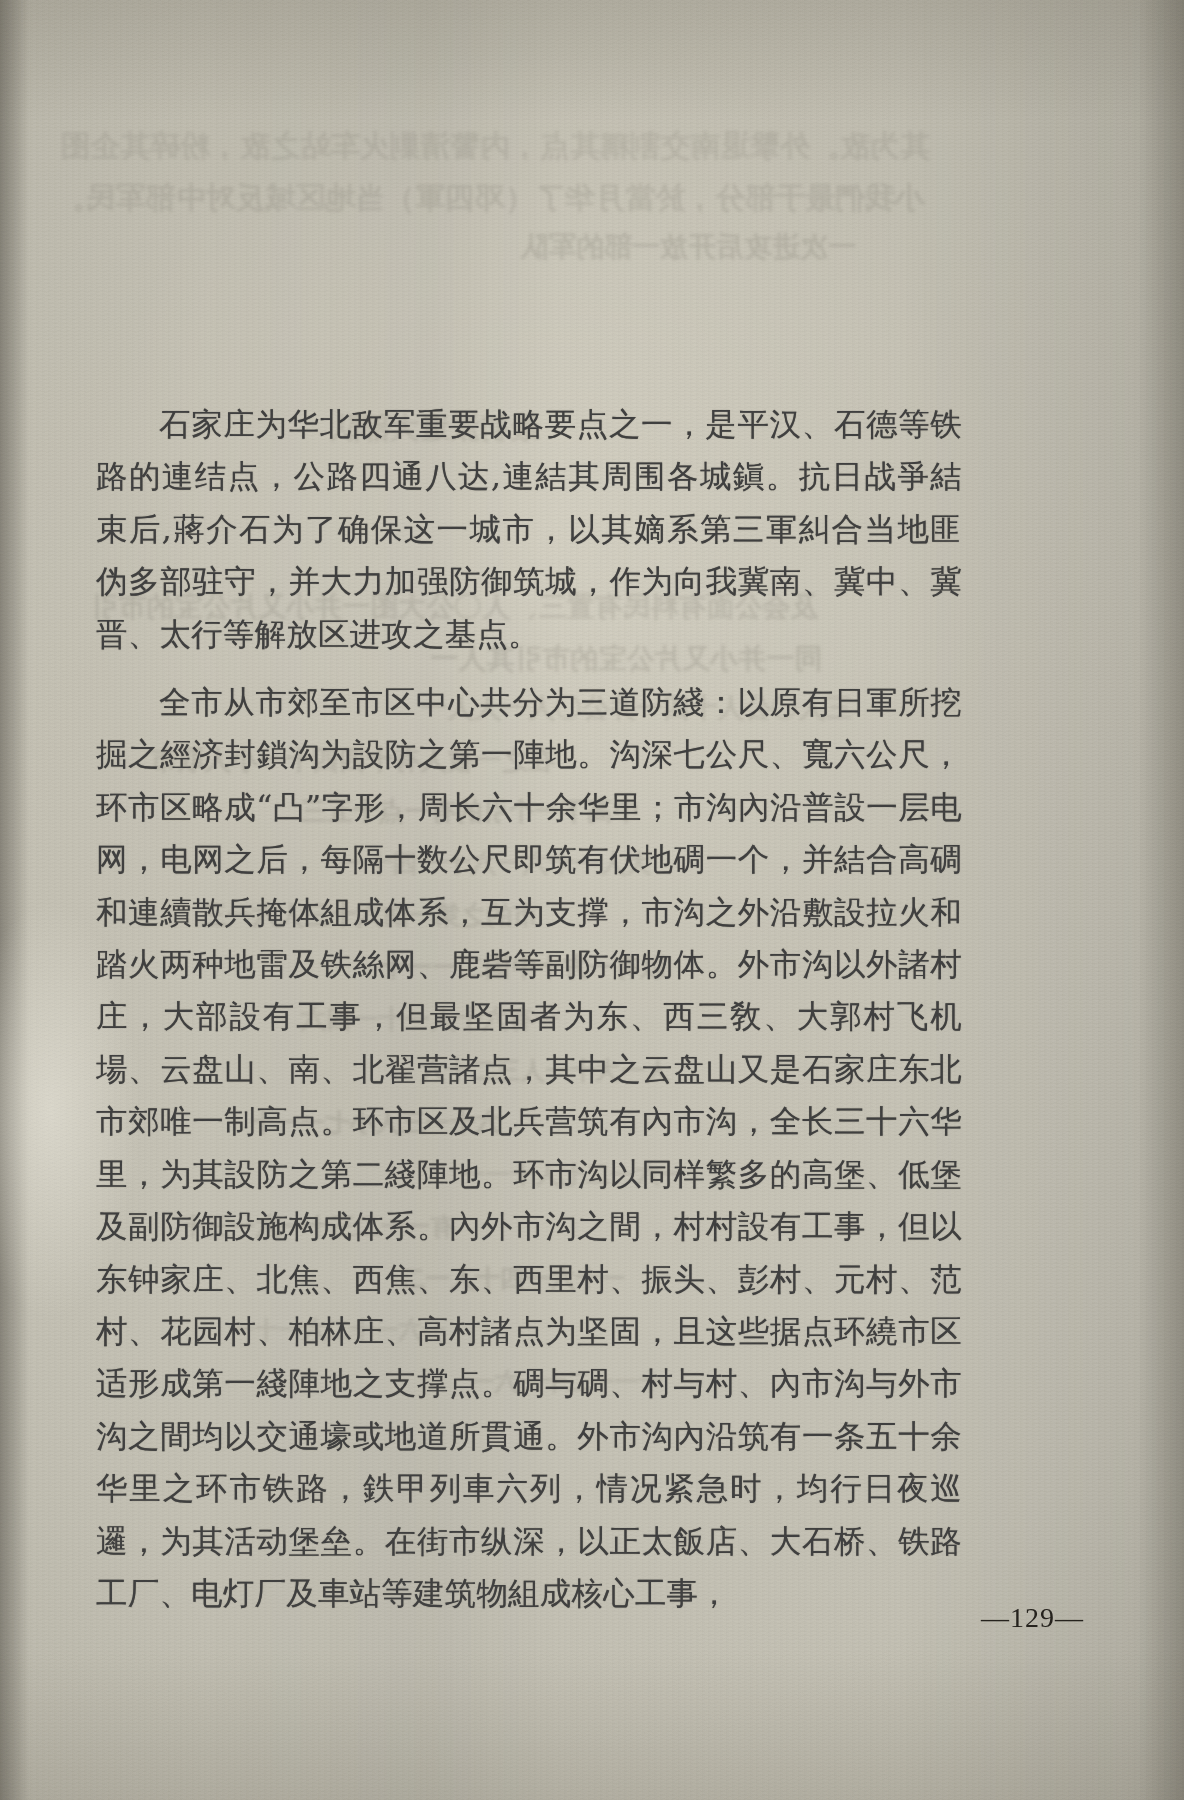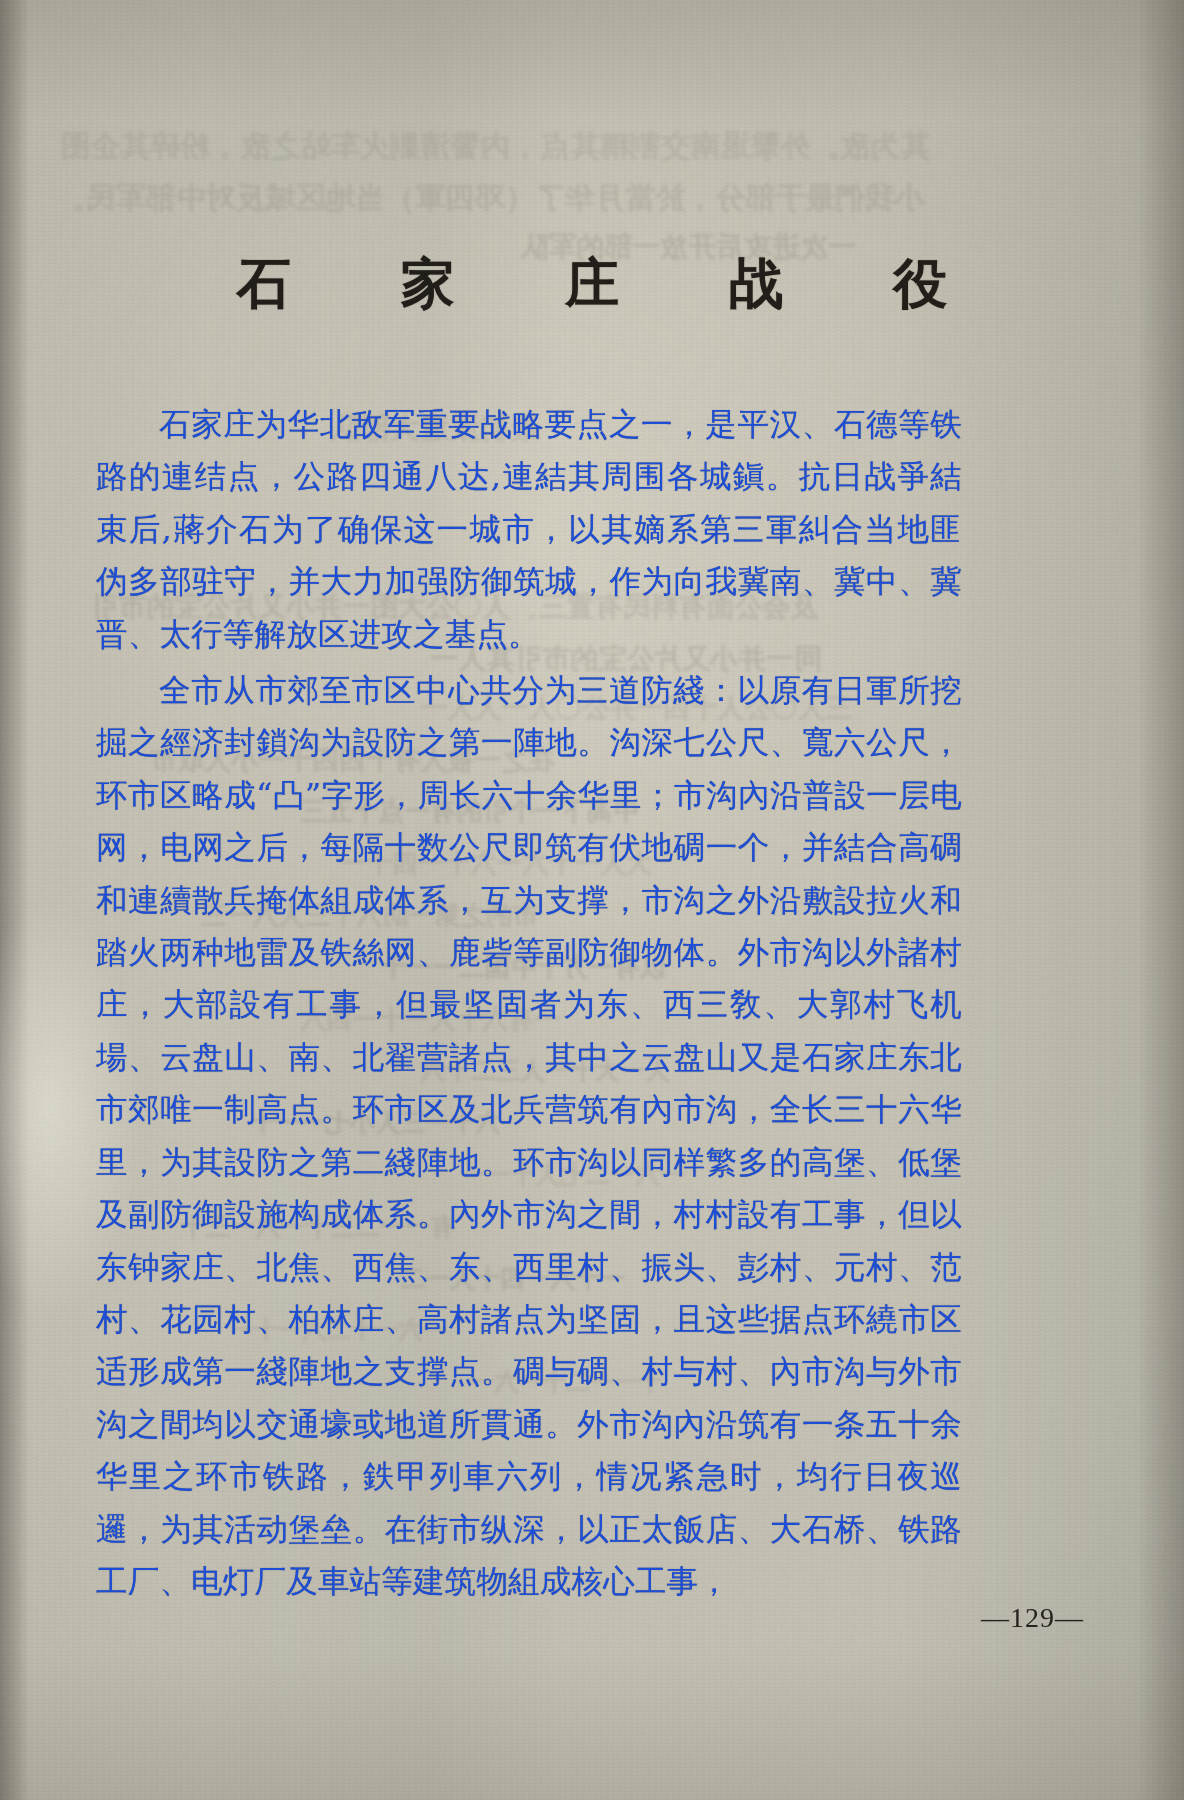--- a/index.html
+++ b/index.html
@@ -115,32 +115,32 @@
   }
 
   #body-text {
     position: absolute;
     left: 96px;
     top: 398px;
     width: 866px;
     font-family: "DejaVu Serif", "Liberation Serif", serif;
     font-size: 31.5px;
     line-height: 52.4px;
-    color: #1d4ed8;
+    color: #404040;
     text-align: justify;
     text-justify: inter-character;
     letter-spacing: 0.2px;
     text-shadow: 0 0 0.9px rgba(35,32,26,0.55);
   }
   #body-text p {
     margin: 0;
     text-indent: 2em;
     text-align: justify;
   }
-  #body-text p + p { margin-top: 4px; }
+  #body-text p + p { margin-top: 16px; }
 
   #folio {
     position: absolute;
     right: 100px;
     top: 1602px;
     font-family: Liberation Serif, serif;
     font-size: 28px;
     color: #26231e;
     letter-spacing: 1px;
   }
@@ -188,21 +188,20 @@
       <div class="bleed" style="left: 250px; top: 1106px; font-size: 25px; opacity: 0.54;">六十一三人小七一一十</div>
       <div class="bleed" style="left: 460px; top: 1158px; font-size: 25px; opacity: 0.42;">一六一二七人十一一</div>
       <div class="bleed" style="left: 180px; top: 1210px; font-size: 25px; opacity: 0.48;">有一一二三十一六一三十</div>
       <div class="bleed" style="left: 400px; top: 1262px; font-size: 25px; opacity: 0.54;">一十六一四十人一二</div>
       <div class="bleed" style="left: 230px; top: 1314px; font-size: 24px; opacity: 0.42;">一六一十二六一十一</div>
       <div class="bleed" style="left: 470px; top: 1366px; font-size: 24px; opacity: 0.48;">十一一二十一六一</div>
     </div>
 
   <div id="content">
 
-    <div id="title">石　家　庄　战　役</div>
 
     <div id="body-text">
       <p>石家庄为华北敌军重要战略要点之一，是平汉、石德等铁路的連结点，公路四通八达,連結其周围各城鎭。抗日战爭結束后,蔣介石为了确保这一城市，以其嫡系第三軍糾合当地匪伪多部驻守，并大力加强防御筑城，作为向我冀南、冀中、冀晋、太行等解放区进攻之基点。</p>
       <p>全市从市郊至市区中心共分为三道防綫：以原有日軍所挖掘之經济封鎖沟为設防之第一陣地。沟深七公尺、寬六公尺，环市区略成“凸”字形，周长六十余华里；市沟內沿普設一层电网，电网之后，每隔十数公尺即筑有伏地碉一个，并結合高碉和連續散兵掩体組成体系，互为支撑，市沟之外沿敷設拉火和踏火两种地雷及铁絲网、鹿砦等副防御物体。外市沟以外諸村庄，大部設有工事，但最坚固者为东、西三敎、大郭村飞机場、云盘山、南、北翟营諸点，其中之云盘山又是石家庄东北市郊唯一制高点。环市区及北兵营筑有內市沟，全长三十六华里，为其設防之第二綫陣地。环市沟以同样繁多的高堡、低堡及副防御設施构成体系。內外市沟之間，村村設有工事，但以东钟家庄、北焦、西焦、东、西里村、振头、彭村、元村、范村、花园村、柏林庄、高村諸点为坚固，且这些据点环繞市区适形成第一綫陣地之支撑点。碉与碉、村与村、內市沟与外市沟之間均以交通壕或地道所貫通。外市沟內沿筑有一条五十余华里之环市铁路，鉄甲列車六列，情况紧急时，均行日夜巡邏，为其活动堡垒。在街市纵深，以正太飯店、大石桥、铁路工厂、电灯厂及車站等建筑物組成核心工事，</p>
     </div>
 
     <div id="folio">—129—</div>
   </div>
 
   <div id="noise"></div>

